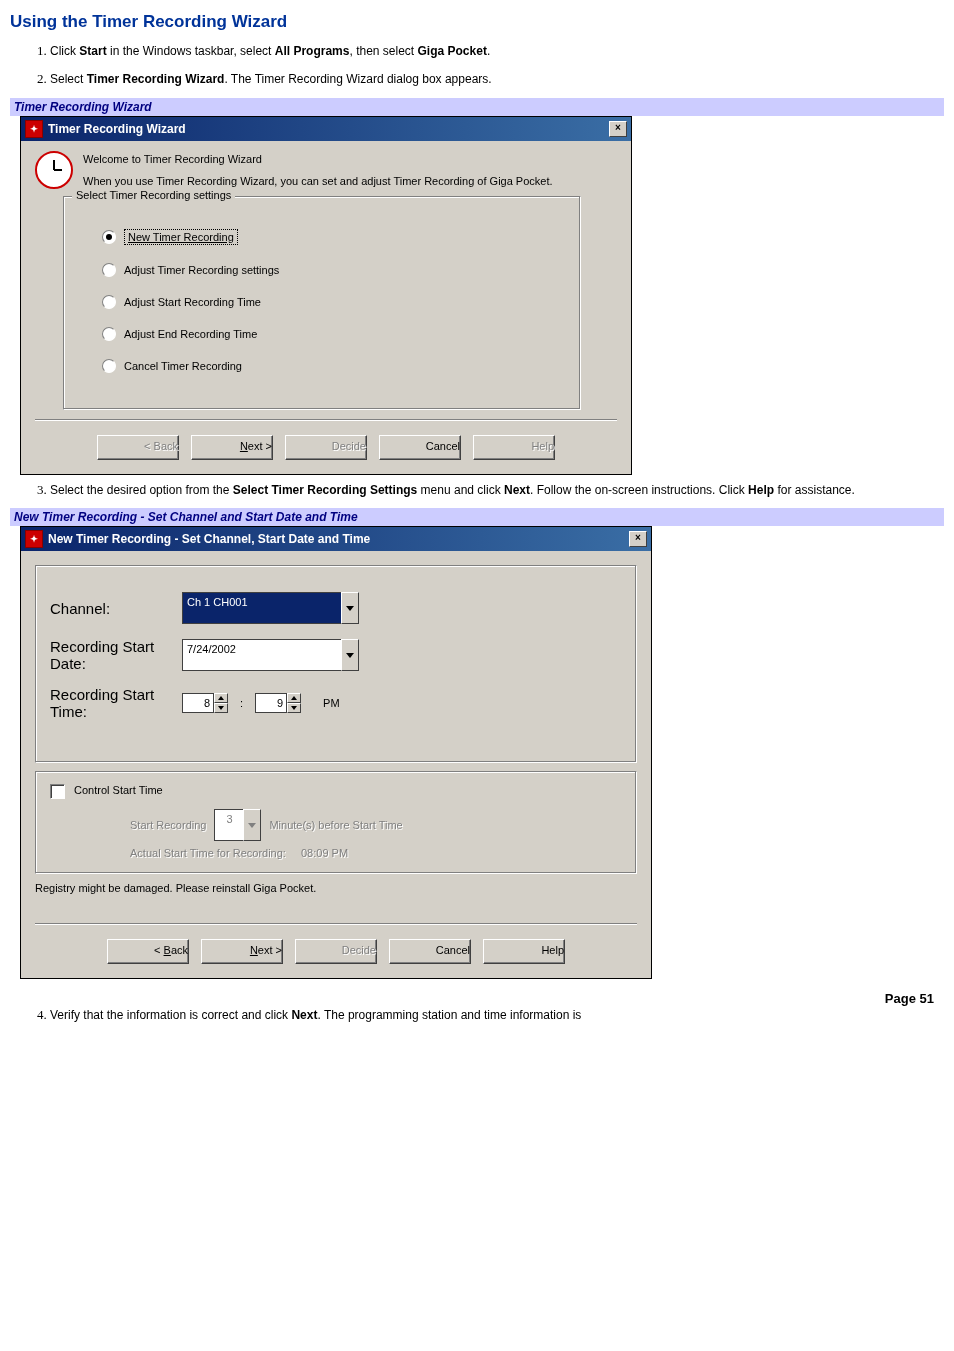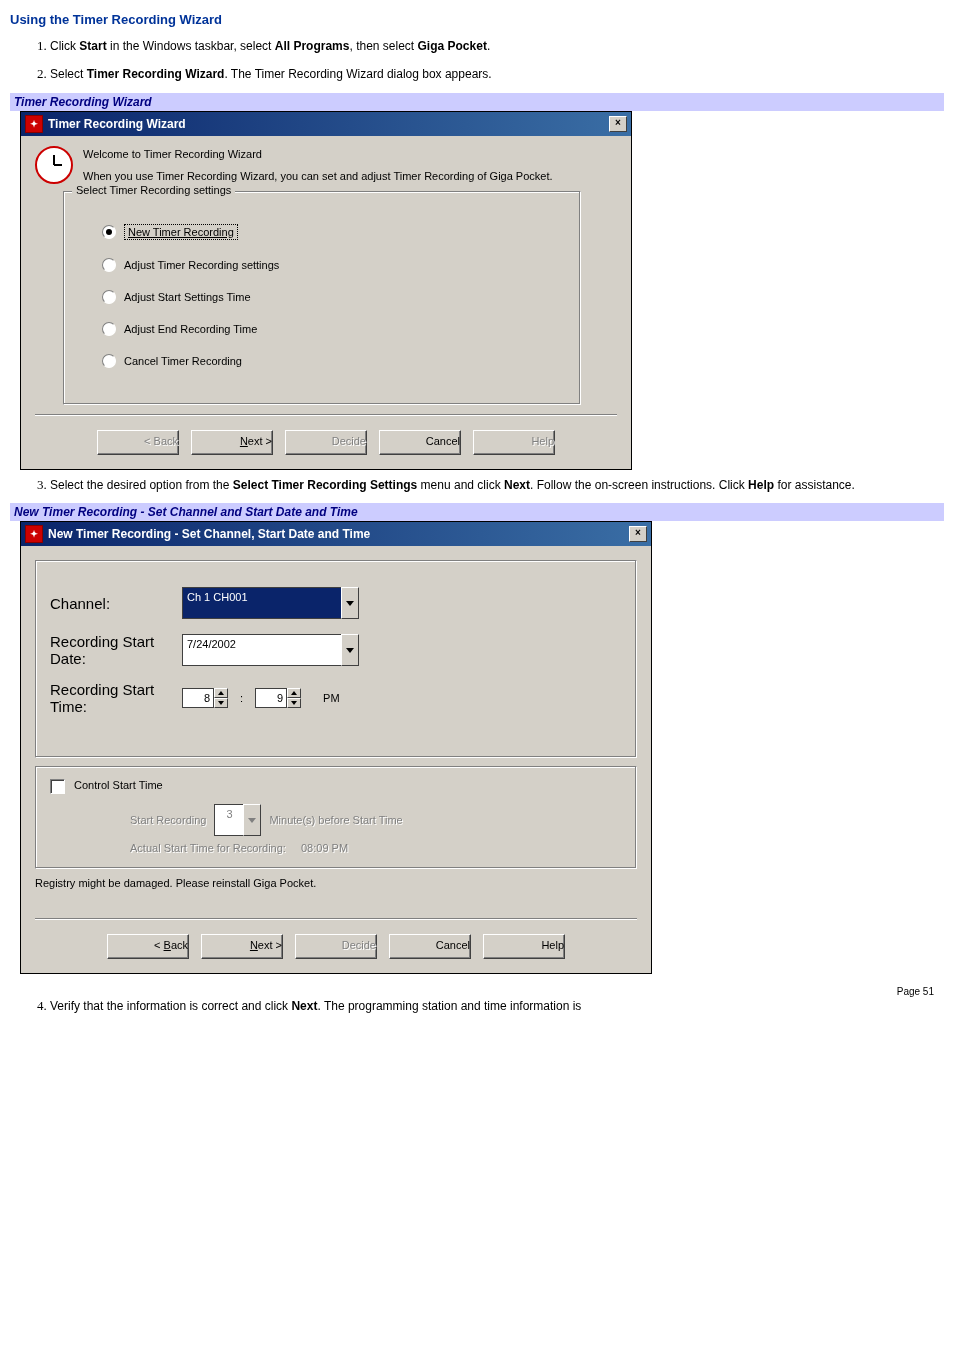--- a/index.html
+++ b/index.html
@@ -10,21 +10,21 @@
     color: #000;
     background: #fff;
     width: 954px;
   }
   .page {
     padding: 8px 10px 10px 10px;
   }
   .section-heading {
     color: #003399;
     font-weight: bold;
-    font-size: 13px;
+    font-size: 17px;
     margin: 4px 0 10px 0;
   }
   ol.instructions {
     margin: 0 0 10px 0;
     padding-left: 40px;
   }
   ol.instructions li {
     font-family: Verdana, Arial, sans-serif;
     font-size: 12px;
     margin-bottom: 10px;
@@ -269,22 +269,22 @@
     border: 1px solid #808080;
     border-right-color: #fff;
     border-bottom-color: #fff;
     box-shadow: inset -1px -1px 0 #808080, inset 1px 1px 0 #fff;
     padding: 12px 14px 28px 14px;
     margin: 4px 0 8px 0;
   }
   .page-footer {
     position: relative;
     text-align: right;
-    font-size: 10px;
-    font-weight: normal;
+    font-size: 13px;
+    font-weight: bold;
     padding: 6px 10px 0 0;
   }
 </style>
 </head>
 <body>
 
 <div class="page">
 
   <div class="section-heading">Using the Timer Recording Wizard</div>
 
@@ -320,21 +320,21 @@
         <div class="radio-row">
           <span class="radio-circle selected"></span>
           <span class="radio-label focusring">New Timer Recording</span>
         </div>
         <div class="radio-row">
           <span class="radio-circle"></span>
           <span class="radio-label">Adjust Timer Recording settings</span>
         </div>
         <div class="radio-row">
           <span class="radio-circle"></span>
-          <span class="radio-label">Adjust Start Settings Time</span>
+          <span class="radio-label">Adjust Start Recording Time</span>
         </div>
         <div class="radio-row">
           <span class="radio-circle"></span>
           <span class="radio-label">Adjust End Recording Time</span>
         </div>
         <div class="radio-row">
           <span class="radio-circle"></span>
           <span class="radio-label">Cancel Timer Recording</span>
         </div>
       </div>

